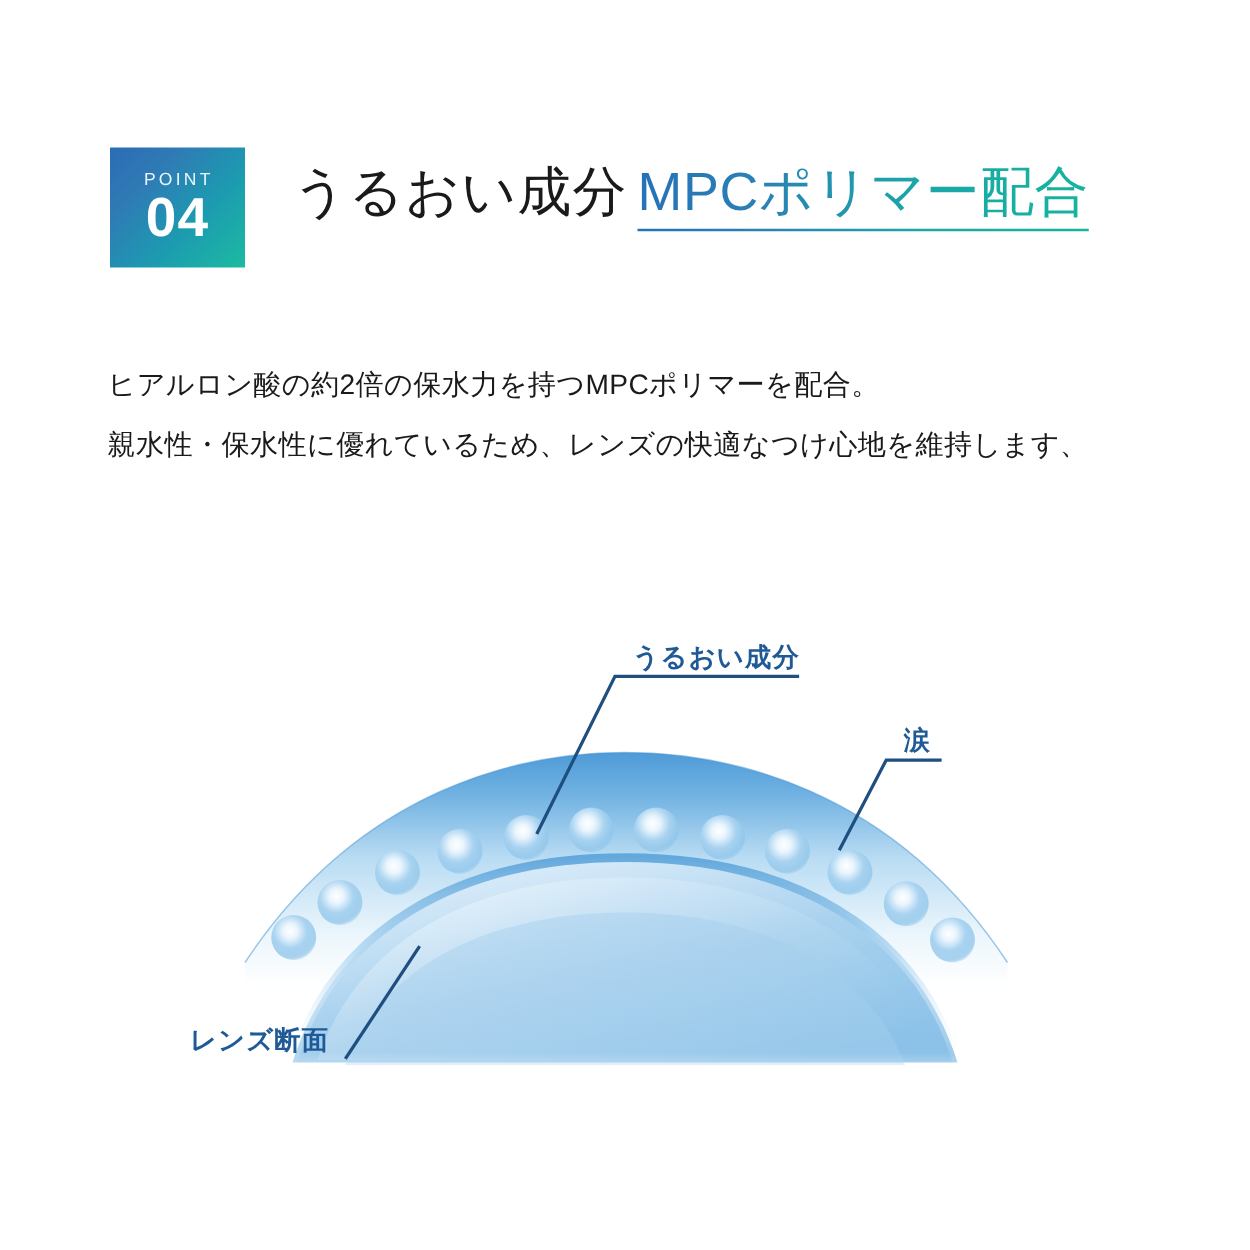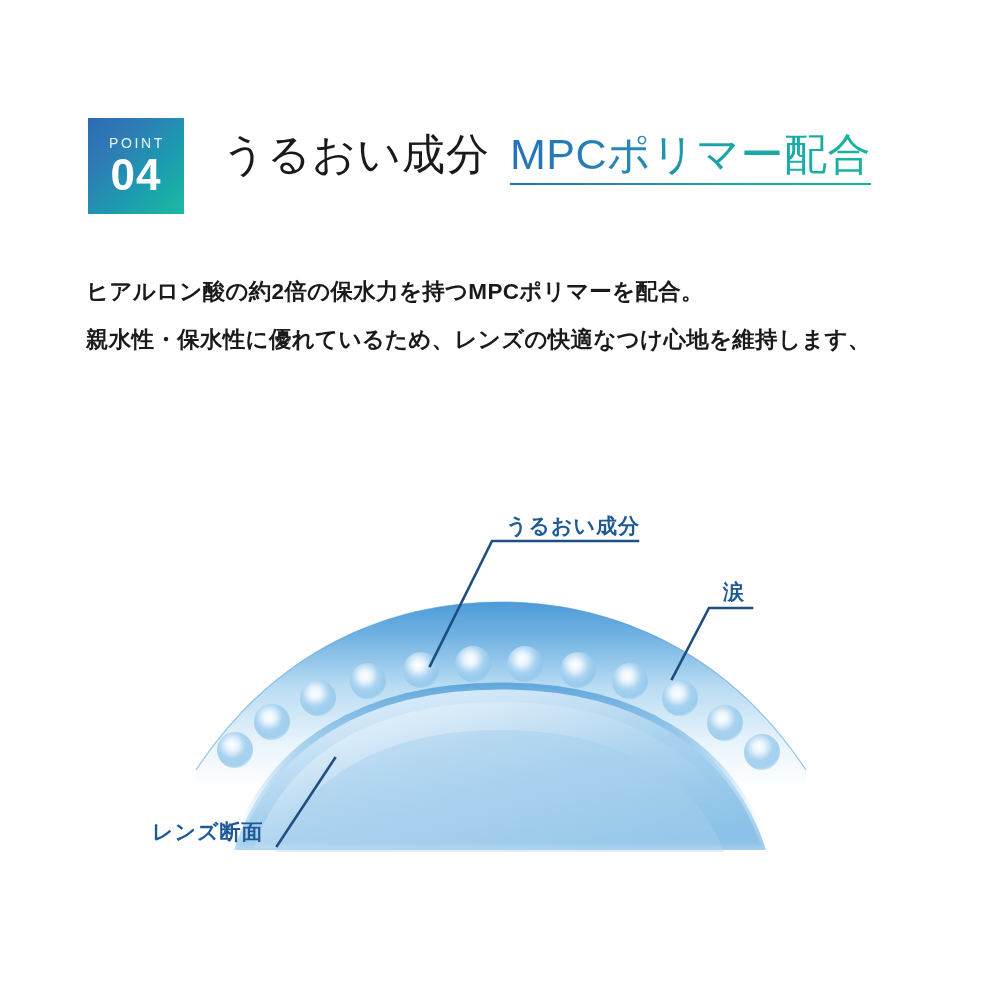--- a/index.html
+++ b/index.html
@@ -19,21 +19,21 @@
   
   .header {
     position: absolute;
     left: 88px;
     top: 118px;
     display: flex;
     align-items: flex-start;
   }
 
   .point-badge {
-    width: 96px;
+    width: 108px;
     height: 96px;
     background: linear-gradient(135deg, #2b6cb4 0%, #2f7bb5 28%, #1c9bb0 62%, #1cbba1 100%);
     display: flex;
     flex-direction: column;
     align-items: center;
     justify-content: center;
     flex: 0 0 auto;
   }
   .point-badge .point-word {
     color: #eaf7fb;
@@ -64,21 +64,21 @@
     display: flex;
     align-items: baseline;
   }
   .title-dark {
     color: #1a1a1a;
     letter-spacing: 1px;
   }
   .title-grad-wrap {
     position: relative;
     display: inline-block;
-    margin-left: 20px;
+    margin-left: 8px;
     padding-bottom: 8px;
   }
   .title-grad {
     background: linear-gradient(90deg, #2472b8 0%, #2a7fb5 24%, #1ba6a8 62%, #16b49d 100%);
     -webkit-background-clip: text;
     background-clip: text;
     color: transparent;
     -webkit-text-fill-color: transparent;
     font-weight: 500;
     letter-spacing: 0.5px;
@@ -89,26 +89,26 @@
     right: 0;
     bottom: 0;
     height: 2px;
     background: linear-gradient(90deg, #2472b8 0%, #2a7fb5 24%, #1ba6a8 62%, #16b49d 100%);
   }
 
   
   .body-copy {
     position: absolute;
     left: 86px;
-    top: 268px;
+    top: 284px;
     font-size: 22.5px;
     color: #1a1a1a;
     line-height: 48px;
     letter-spacing: 0.3px;
-    font-weight: 700;
+    font-weight: 400;
   }
   .body-copy div { white-space: nowrap; }
 
   
   .diagram {
     position: absolute;
     left: 0;
     top: 480px;
     width: 1000px;
     height: 400px;

